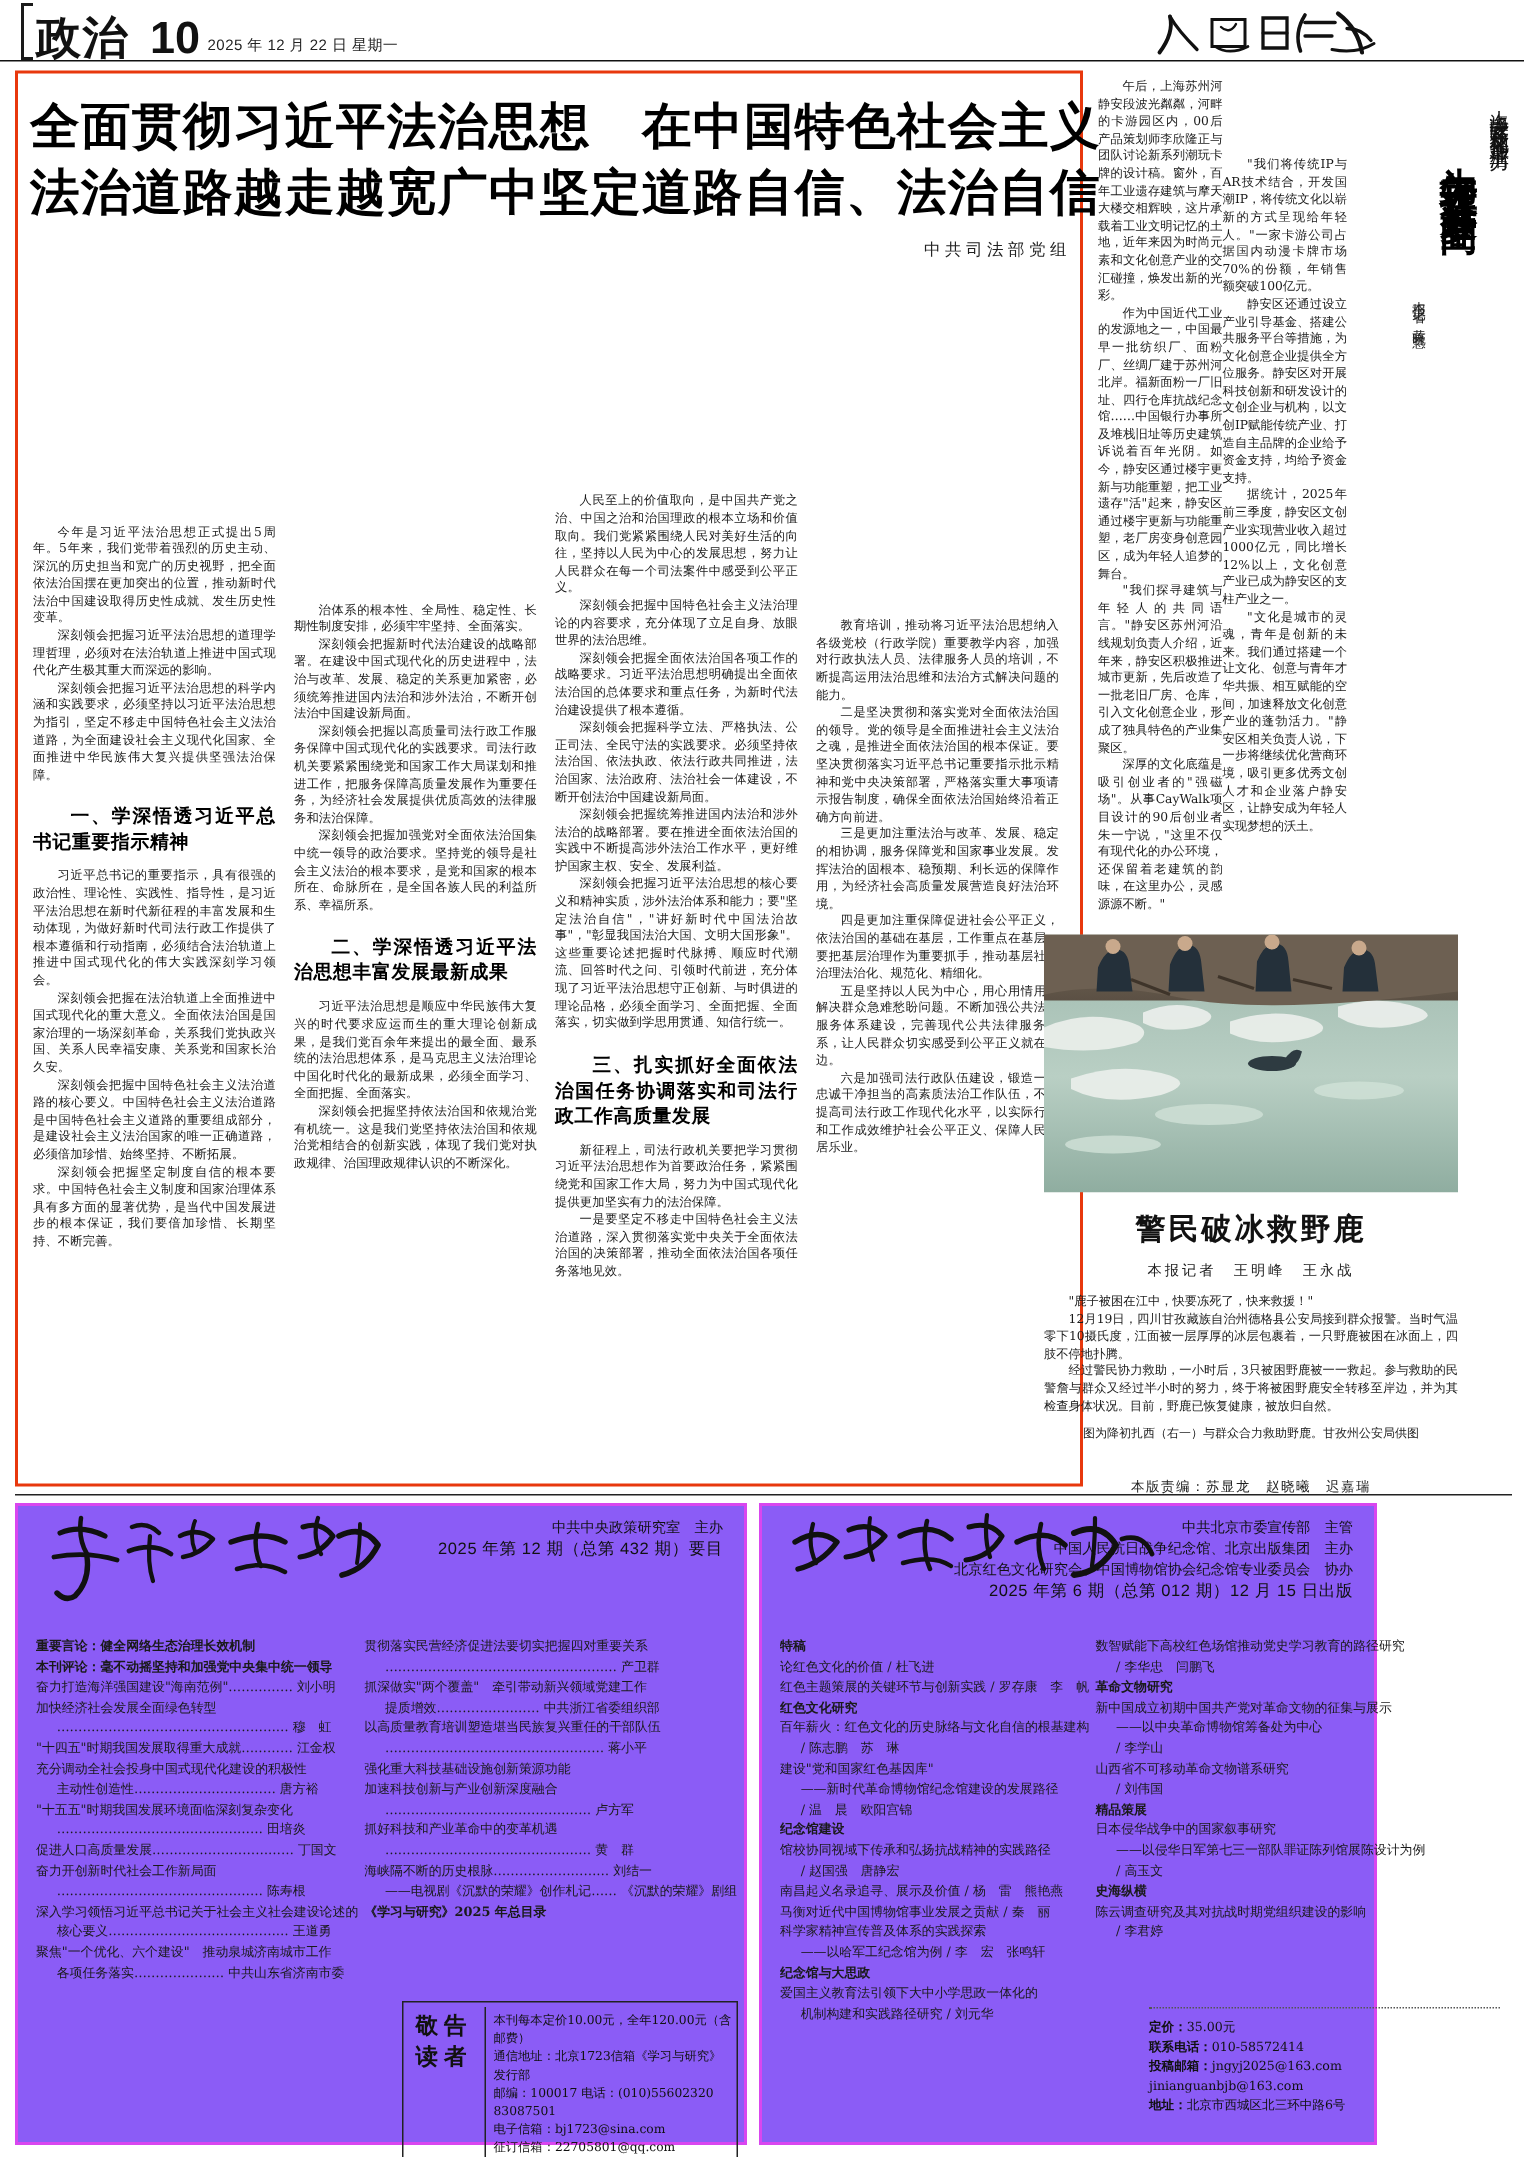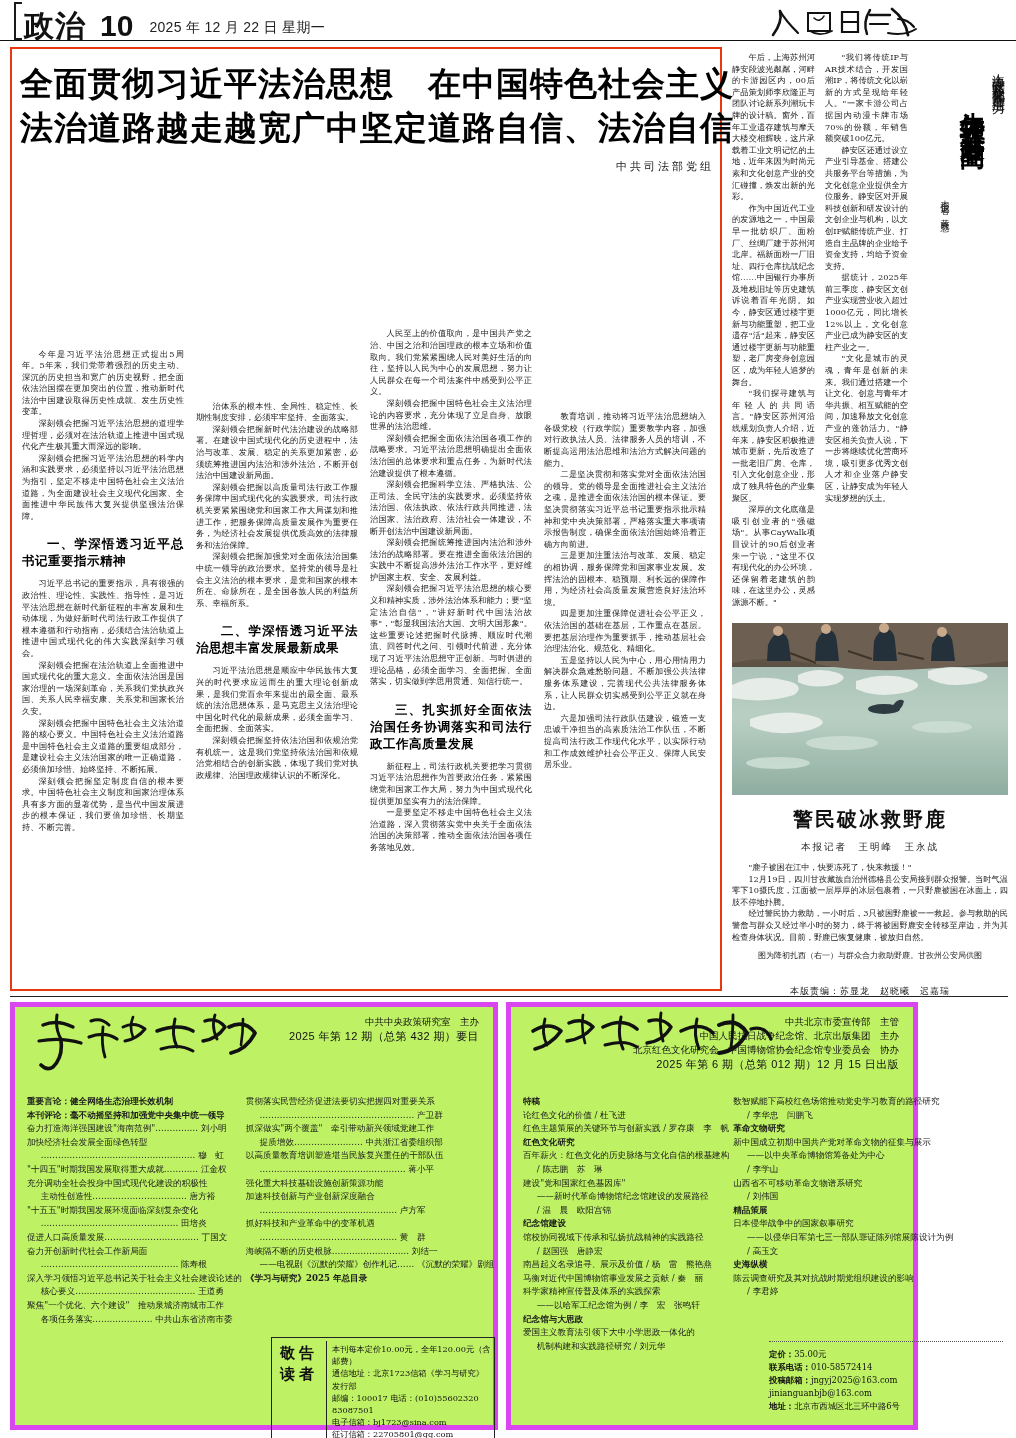--- a/index.html
+++ b/index.html
@@ -5,21 +5,21 @@
   html,body{margin:0;padding:0;background:#fff;}
   body{width:1016px;height:1438px;font-family:"DejaVu Sans","Liberation Sans",sans-serif;color:#111;-webkit-font-smoothing:none;}
   .page{position:relative;width:1016px;height:1438px;overflow:hidden;}
 
   
   .masthead{position:absolute;left:0;top:0;width:932px;height:46px;}
   .sec-bar{position:absolute;left:14px;top:2px;display:flex;align-items:flex-end;}
   .sec-bracket{width:6px;height:34px;border-left:2px solid #1a1a1a;border-top:2px solid #1a1a1a;border-bottom:2px solid #1a1a1a;margin-right:2px;margin-bottom:2px;}
   .sec-name{font-family:"DejaVu Sans","Liberation Sans",sans-serif;font-weight:bold;font-size:30px;line-height:32px;letter-spacing:1px;}
   .sec-num{font-family:"Liberation Sans",sans-serif;font-size:30px;font-weight:bold;margin-left:14px;line-height:32px;}
-  .sec-date{font-family:"Liberation Sans",sans-serif;font-size:14px;margin-left:16px;margin-bottom:5px;color:#222;letter-spacing:.3px;}
+  .sec-date{font-family:"Liberation Sans",sans-serif;font-size:10px;margin-left:5px;margin-bottom:5px;color:#222;letter-spacing:.3px;}
   .brand{position:absolute;right:12px;top:4px;height:36px;display:flex;align-items:center;}
   .brand svg{display:block;}
   .rule-top{position:absolute;left:0;top:40px;width:1016px;height:1px;background:#111;}
 
   
   .redbox{position:absolute;left:10px;top:47px;width:712px;height:944px;border:2px solid #e8380d;box-sizing:border-box;}
 
   .headline{position:absolute;left:20px;top:62px;width:694px;text-align:center;}
   .hl-line{font-family:"DejaVu Sans","Liberation Sans",sans-serif;font-weight:bold;font-size:33px;line-height:44px;letter-spacing:1px;color:#000;white-space:nowrap;}
   .hl-byline{font-family:"DejaVu Serif","Liberation Serif",serif;font-size:11px;text-align:right;margin-top:9px;letter-spacing:3px;color:#222;}
@@ -30,36 +30,36 @@
   .col4 p{font-family:"DejaVu Serif","Liberation Serif",serif;font-size:8.2px;line-height:11.6px;margin:0 0 0 0;text-align:justify;text-indent:2em;letter-spacing:.1px;color:#1a1a1a;}
   h3.subhead{font-family:"DejaVu Sans","Liberation Sans",sans-serif;font-size:12.5px;font-weight:bold;line-height:17px;margin:13px 0 9px 0;text-align:justify;text-indent:2em;letter-spacing:.5px;color:#000;}
 
   
   .right-col{position:absolute;left:732px;top:50px;width:276px;}
   .vtitle-wrap{position:absolute;right:0;top:3px;width:96px;height:400px;}
   .vt-kicker{position:absolute;right:2px;top:10px;writing-mode:vertical-rl;text-orientation:upright;font-size:13px;line-height:15px;letter-spacing:2px;font-family:"DejaVu Sans","Liberation Sans",sans-serif;color:#111;}
   .vt-main{position:absolute;right:22px;top:38px;writing-mode:vertical-rl;text-orientation:upright;font-size:25px;line-height:28px;font-weight:bold;letter-spacing:3px;font-family:"DejaVu Serif","Liberation Serif",serif;color:#000;}
   .vt-author{position:absolute;right:58px;top:140px;writing-mode:vertical-rl;text-orientation:upright;font-size:9px;line-height:11px;letter-spacing:2px;font-family:"DejaVu Serif","Liberation Serif",serif;color:#222;}
 
-  .rfeat-body{position:absolute;left:0;top:2px;width:176px;display:flex;gap:10px;}
+  .rfeat-body{position:absolute;left:0;top:2px;width:176px;display:flex;align-items:center;}
   .rcol{width:83px;}
   .rcol p{font-family:"DejaVu Serif","Liberation Serif",serif;font-size:8.2px;line-height:11.6px;margin:0;text-align:justify;text-indent:2em;color:#1a1a1a;}
 
   
-  .photo-wrap{position:absolute;left:732px;top:623px;width:276px;}
+  .photo-wrap{position:absolute;left:696px;top:623px;width:276px;}
   .photo{width:276px;height:172px;display:block;}
   .ph-title{font-family:"DejaVu Sans","Liberation Sans",sans-serif;font-weight:bold;font-size:20px;text-align:center;margin-top:11px;letter-spacing:2px;}
   .ph-byline{font-family:"DejaVu Serif","Liberation Serif",serif;font-size:9.5px;text-align:center;margin-top:8px;letter-spacing:2px;color:#222;}
   .ph-body{margin-top:8px;}
   .ph-body p{font-family:"DejaVu Serif","Liberation Serif",serif;font-size:8.2px;line-height:11.6px;margin:0;text-align:justify;text-indent:2em;color:#1a1a1a;}
   .ph-cap{font-family:"DejaVu Serif","Liberation Serif",serif;font-size:8px;line-height:11px;text-align:center;margin-top:7px;color:#222;}
   .editors{font-family:"DejaVu Serif","Liberation Serif",serif;font-size:9px;text-align:center;margin-top:24px;letter-spacing:1px;color:#222;}
 
   
-  .ad{position:absolute;border:5px solid #d946ef;box-sizing:border-box;background:#bef264;}
+  .ad{position:absolute;border:2px solid #d946ef;box-sizing:border-box;background:#8b5cf6;}
   .ad-left{left:10px;top:1002px;width:488px;height:428px;}
   .ad-right{left:506px;top:1002px;width:412px;height:428px;}
   .ad-head{position:relative;height:86px;border-bottom:0;}
   .ad-logo{position:absolute;left:14px;top:4px;}
   .ad-meta{position:absolute;right:14px;top:8px;text-align:right;font-family:"Liberation Sans",sans-serif;font-size:9.5px;line-height:14px;color:#111;}
   .ad-issue{font-family:"Liberation Sans",sans-serif;font-weight:normal;font-size:11px;letter-spacing:.4px;}
   .toc{position:absolute;left:0;top:88px;width:100%;display:flex;gap:4px;padding:0 12px;box-sizing:border-box;}
   .toc-col{flex:1;}
   .toc-col div{font-family:"DejaVu Serif","Liberation Serif",serif;font-size:8.6px;line-height:13.6px;color:#1a1a1a;white-space:nowrap;overflow:hidden;}
   .toc-col div.b{font-weight:bold;}

